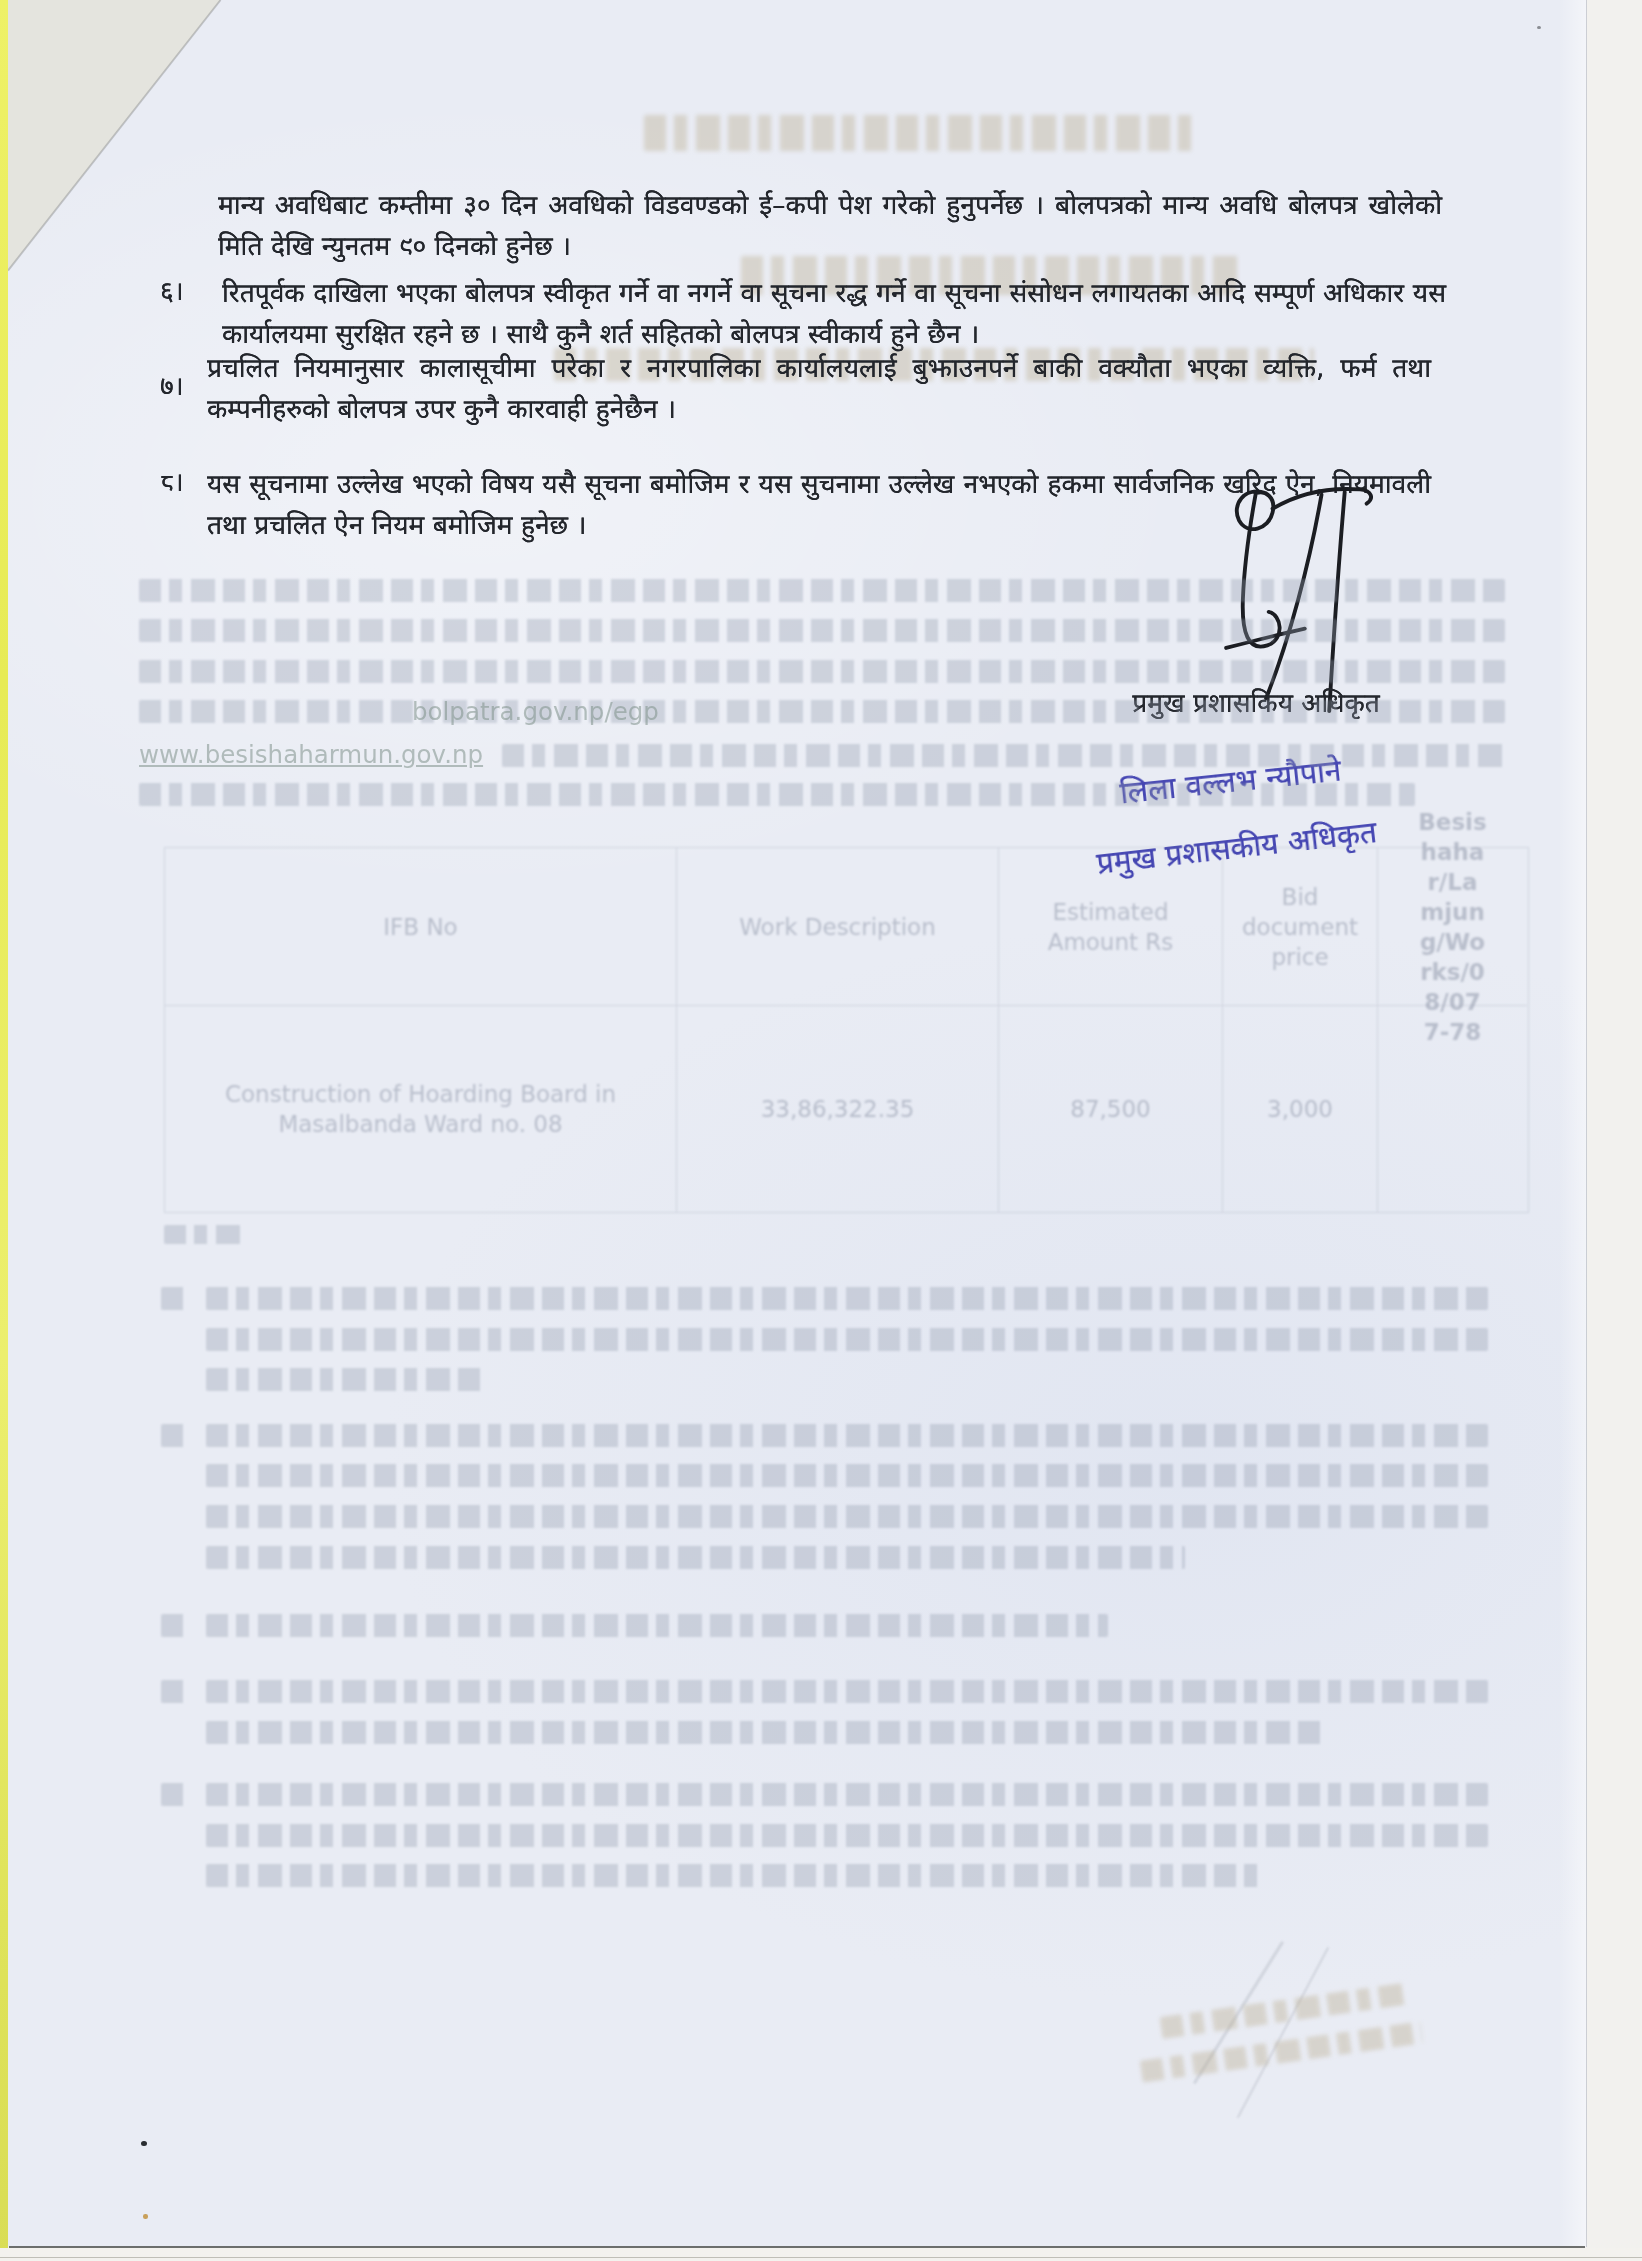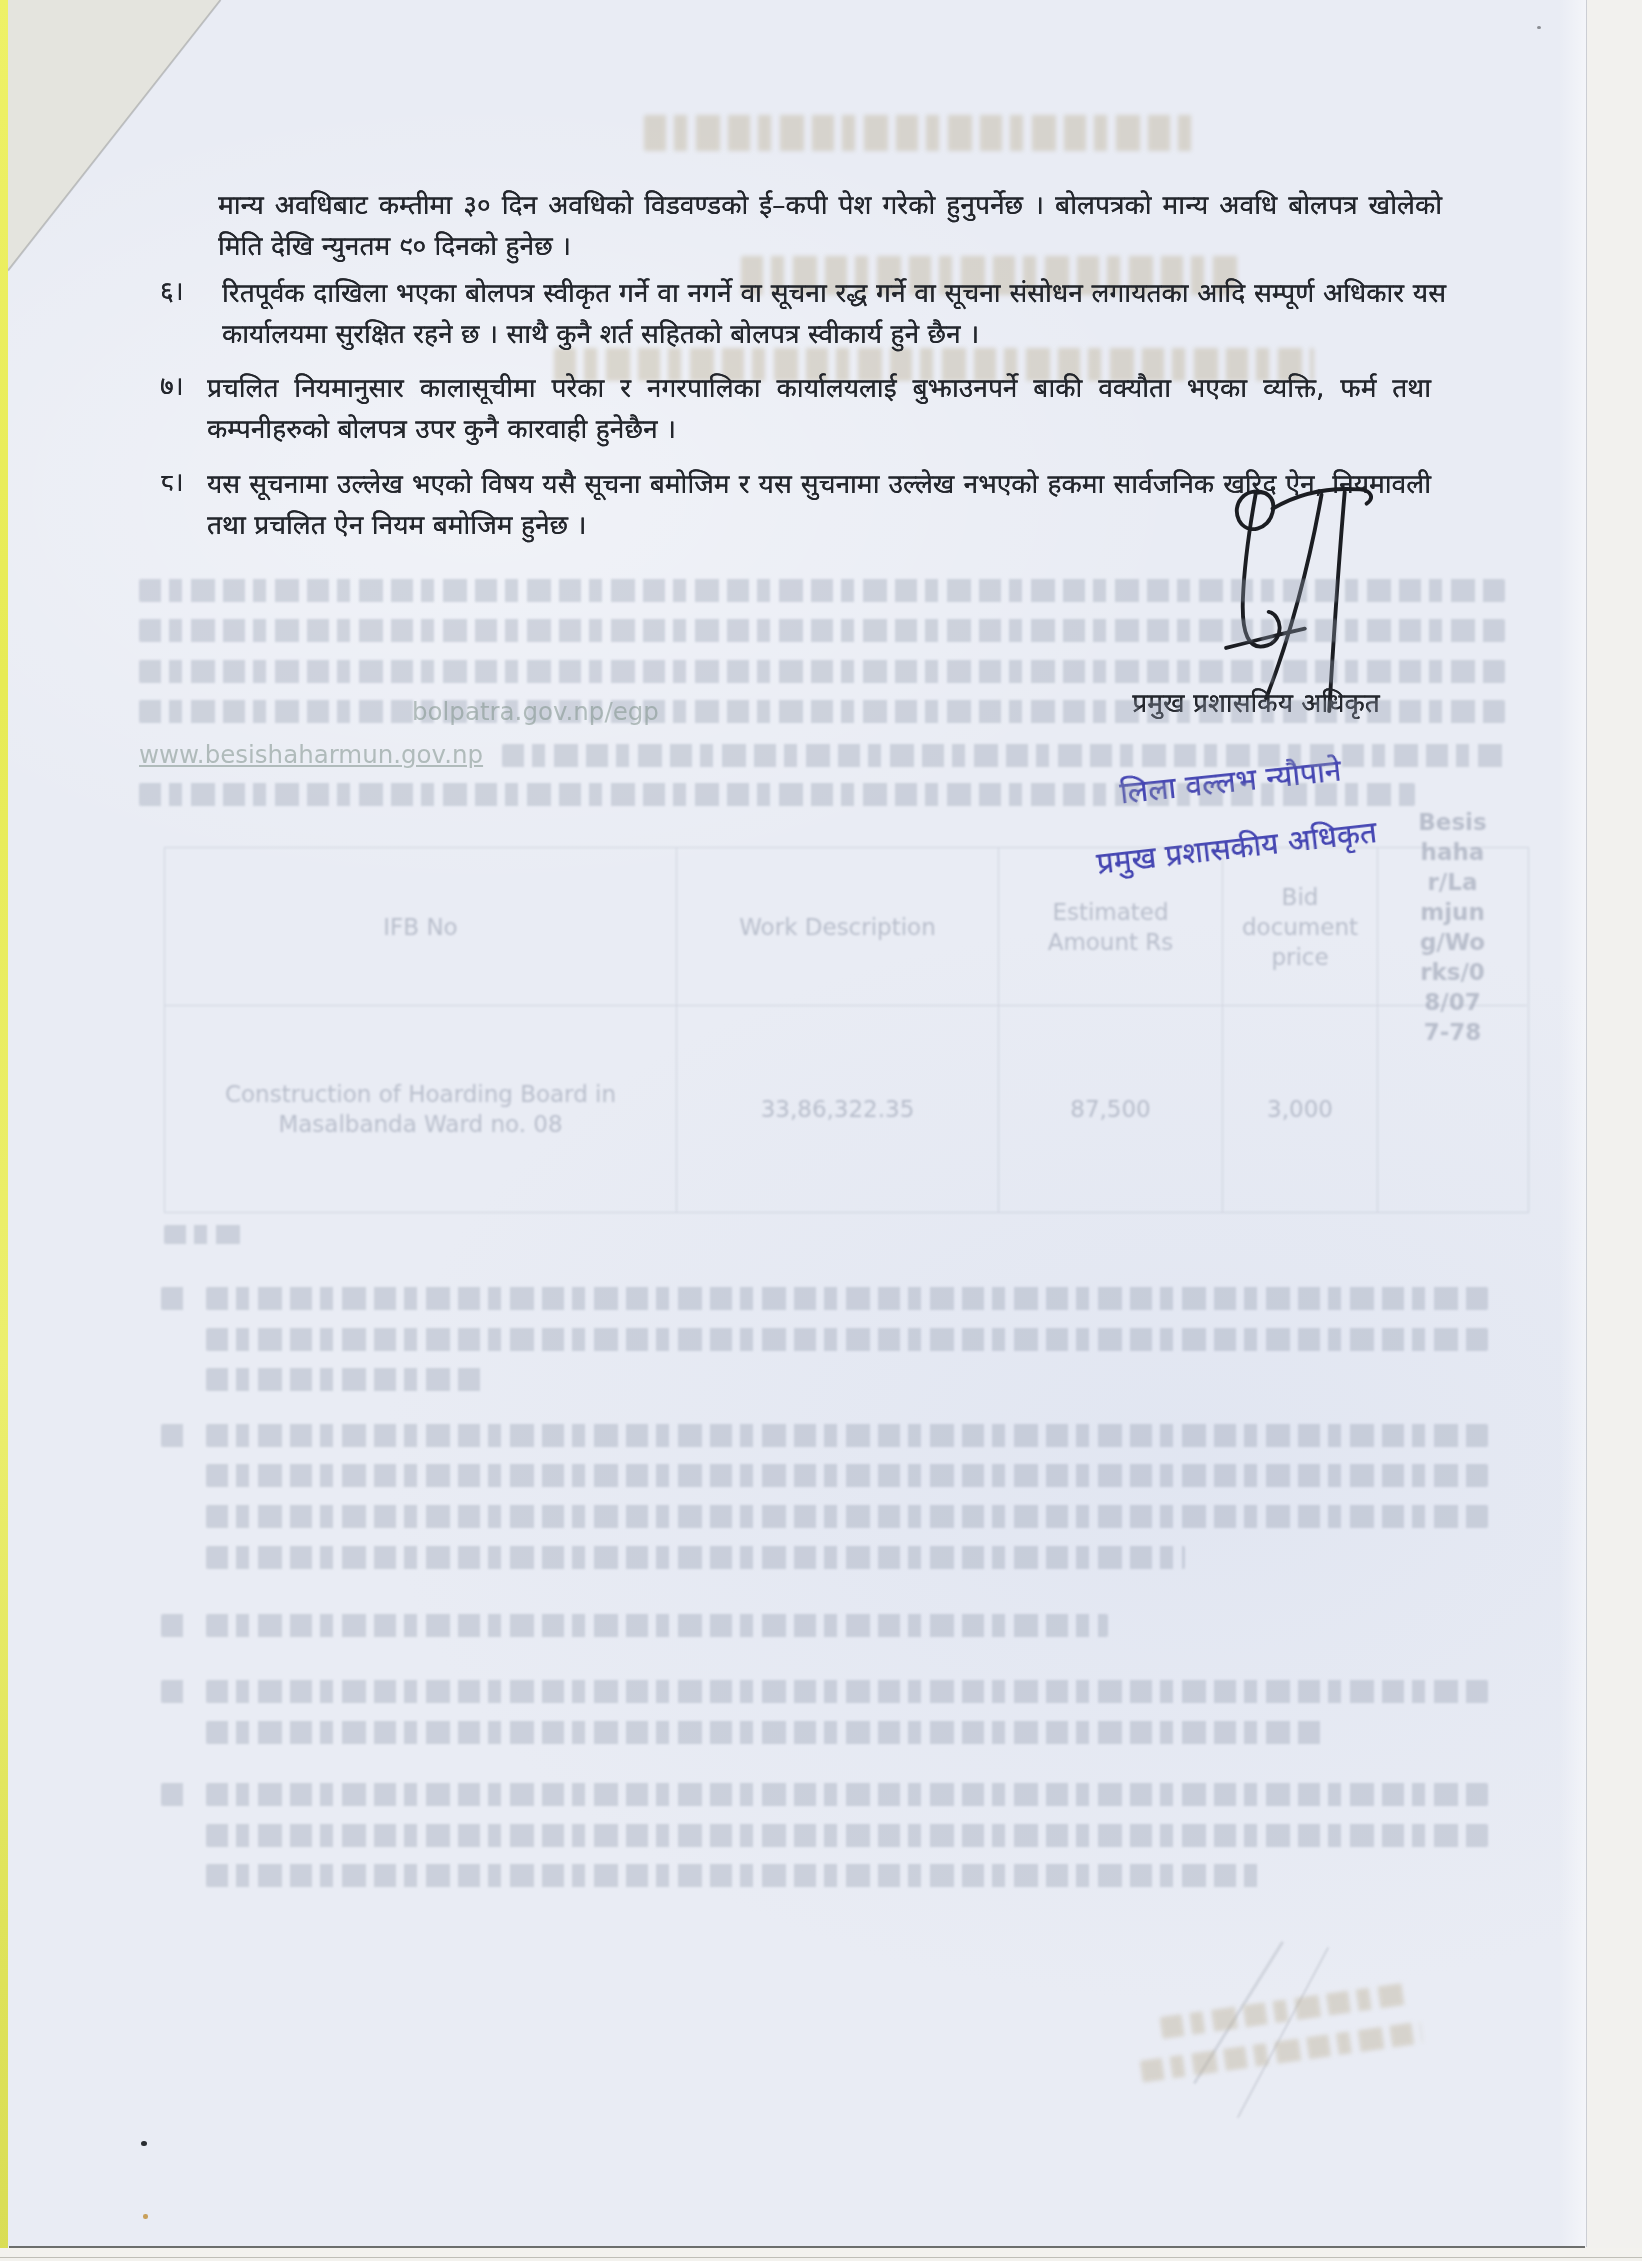--- a/index.html
+++ b/index.html
@@ -71,21 +71,21 @@
   <div class="greek tan" style="left:644px;top:115px;width:554px;height:36px;"></div>
   <div class="greek tan" style="left:741px;top:256px;width:502px;height:39px;"></div>
   <div class="greek tan" style="left:554px;top:348px;width:760px;height:33px;"></div>
 
   <div class="para" style="left:207px;top:184px;margin-left:11px;">मान्य अवधिबाट कम्तीमा ३० दिन अवधिको विडवण्डको ई–कपी पेश गरेको हुनुपर्नेछ । बोलपत्रको मान्य अवधि बोलपत्र खोलेको मिति देखि न्युनतम ९० दिनको हुनेछ ।</div>
 
   <div class="num" style="top:272px;">६।</div>
   <div class="para" style="left:222px;top:272px;">रितपूर्वक दाखिला भएका बोलपत्र स्वीकृत गर्ने वा नगर्ने वा सूचना रद्ध गर्ने वा सूचना संसोधन लगायतका आदि सम्पूर्ण अधिकार यस कार्यालयमा सुरक्षित रहने छ । साथै कुनै शर्त सहितको बोलपत्र स्वीकार्य हुने छैन ।</div>
 
   <div class="num" style="top:367px;">७।</div>
-  <div class="para" style="left:207px;top:367px;">प्रचलित नियमानुसार कालासूचीमा परेका र नगरपालिका कार्यालयलाई बुझाउनपर्ने बाकी वक्यौता भएका व्यक्ति, फर्म तथा कम्पनीहरुको बोलपत्र उपर कुनै कारवाही हुनेछैन ।</div>
+  <div class="para" style="left:207px;top:347px;">प्रचलित नियमानुसार कालासूचीमा परेका र नगरपालिका कार्यालयलाई बुझाउनपर्ने बाकी वक्यौता भएका व्यक्ति, फर्म तथा कम्पनीहरुको बोलपत्र उपर कुनै कारवाही हुनेछैन ।</div>
 
   <div class="num" style="top:463px;">८।</div>
   <div class="para" style="left:207px;top:463px;">यस सूचनामा उल्लेख भएको विषय यसै सूचना बमोजिम र यस सुचनामा उल्लेख नभएको हकमा सार्वजनिक खरिद ऐन, नियमावली तथा प्रचलित ऐन नियम बमोजिम हुनेछ ।</div>
 
   <svg style="position:absolute;left:1172px;top:483px;" width="232" height="232" viewBox="0 0 360 360">
     <g fill="none" stroke="#1b1d22" stroke-width="6" stroke-linecap="round">
       <path d="M146 16 C112 4 92 34 104 58 C117 82 150 72 156 46 C162 22 144 10 130 16 C122 60 112 130 110 180 C108 232 118 262 148 252 C176 242 170 204 150 200"></path>
       <path d="M156 40 C196 16 238 6 292 10 C310 12 314 24 302 32"></path>
       <path d="M232 18 C214 122 182 244 146 334"></path>
       <path d="M268 14 C258 132 250 252 244 354"></path>

